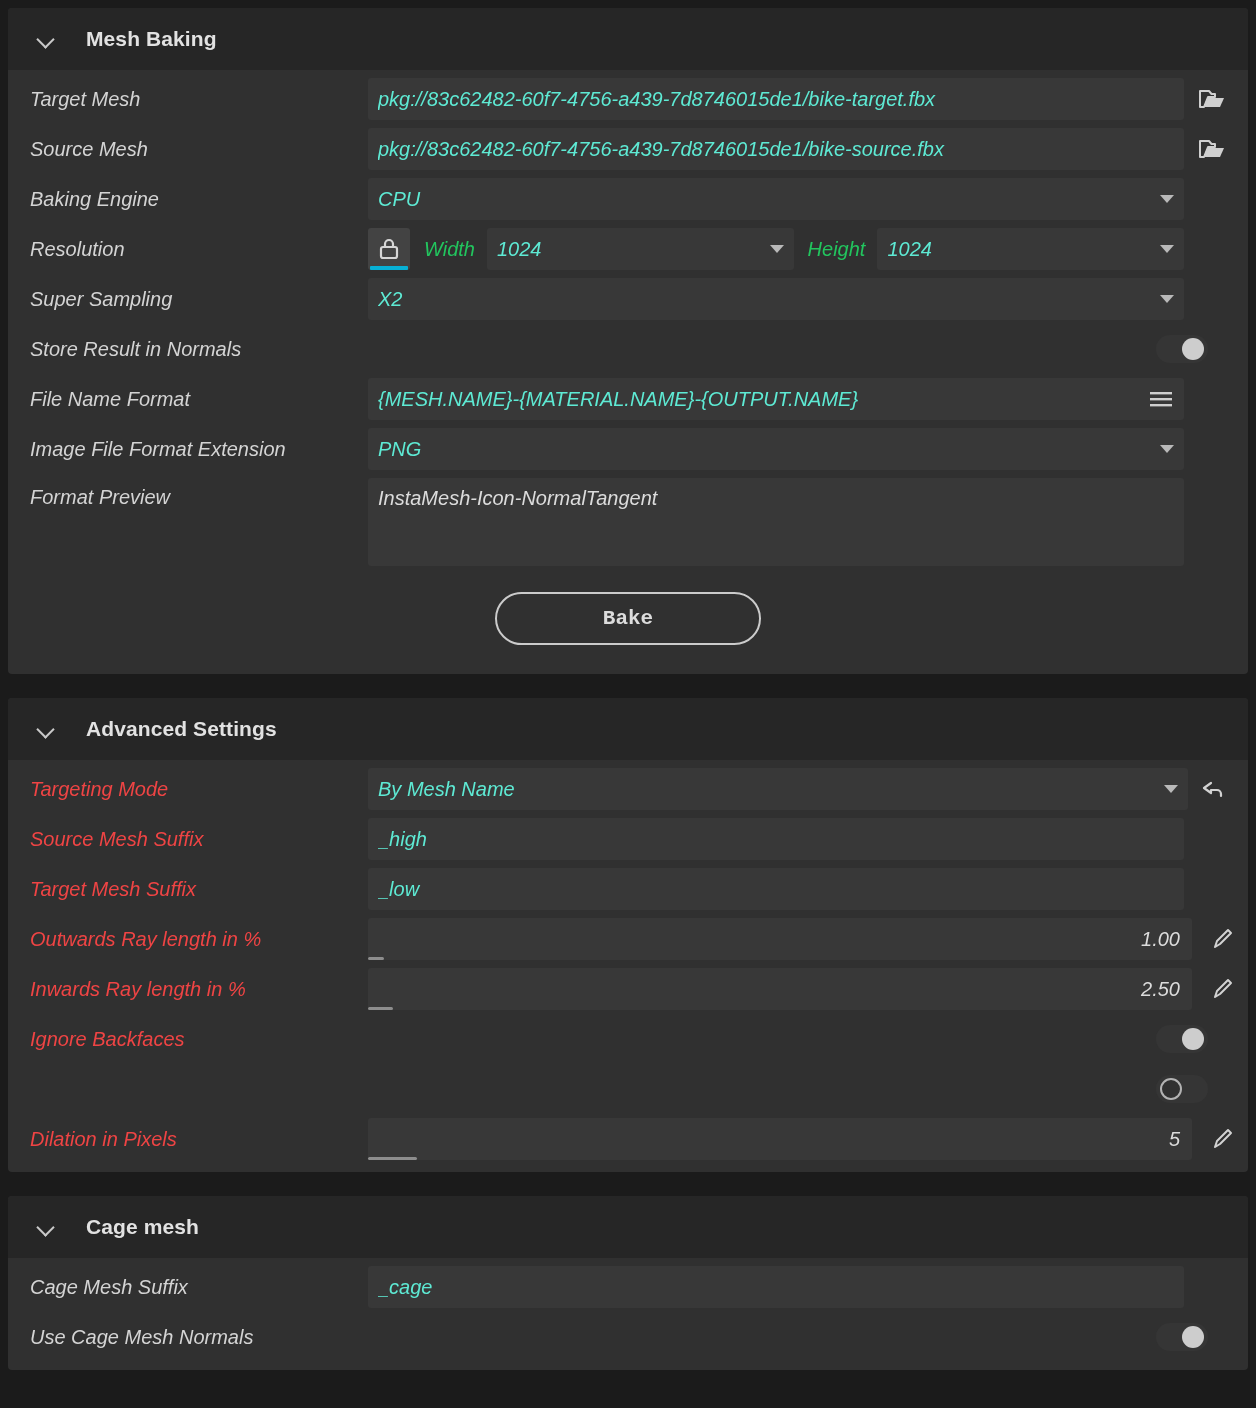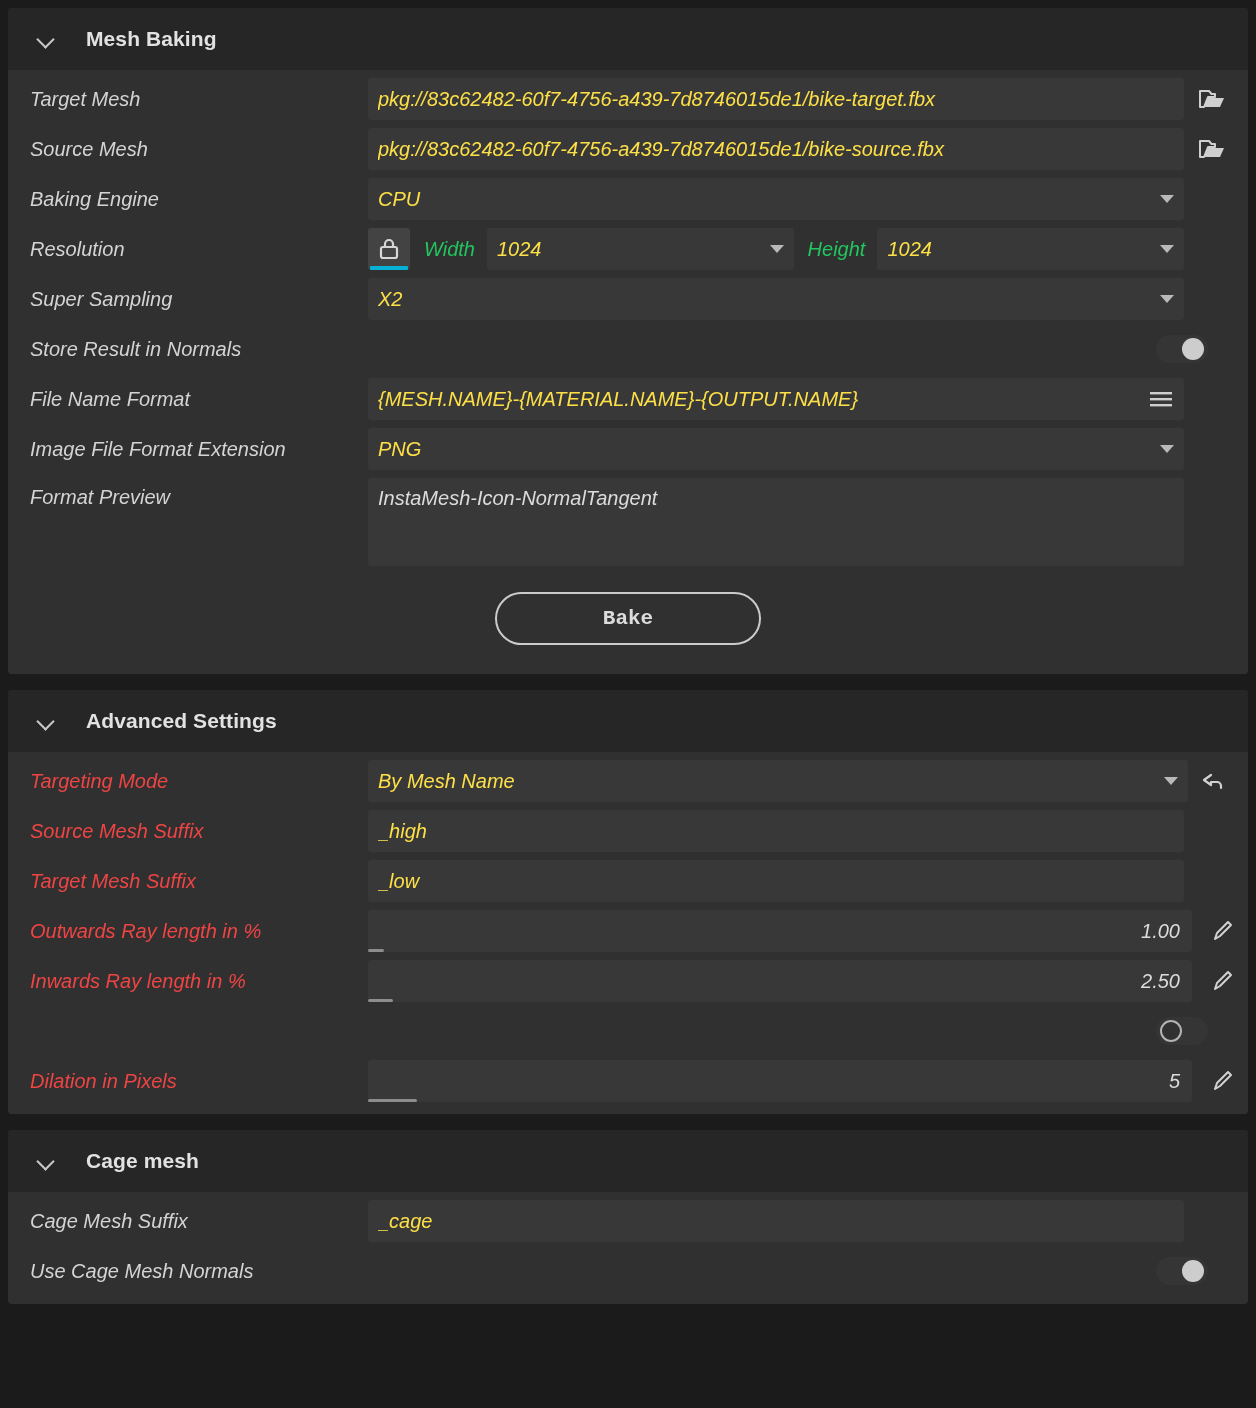--- a/index.html
+++ b/index.html
@@ -17,21 +17,21 @@
     width: 1256px;
     height: 1408px;
     background: #1b1b1b;
     padding: 8px 8px 0 8px;
   }
 
   
   .section {
     background: #303030;
     border-radius: 4px;
-    margin-bottom: 16px;
+    margin-bottom: 24px;
     overflow: hidden;
   }
 
   .section-header {
     height: 62px;
     background: #262626;
     display: flex;
     align-items: center;
     padding-left: 28px;
     gap: 30px;
@@ -91,21 +91,21 @@
   }
 
   
   .field {
     background: #383838;
     border-radius: 3px;
     height: 42px;
     display: flex;
     align-items: center;
     padding: 0 10px;
-    color: #fde047;
+    color: #5eead4;
     font-size: 20px;
     white-space: nowrap;
     overflow: hidden;
     position: relative;
     flex: 1;
     min-width: 0;
   }
 
   .field-text {
     flex: 1;
@@ -478,20 +478,30 @@
             <span>2.50</span>
           </div>
           <div class="pencil">
             <svg class="icon" width="26" height="26" viewBox="0 0 26 26" fill="none">
               <path d="M5 21l2-6L18 4l3 3L10 18l-5 3z" stroke="#d2d2d2" stroke-width="2" stroke-linejoin="round"></path>
             </svg>
           </div>
         </div>
       </div>
 
+      <div class="row">
+        <div class="label strong">Ignore Backfaces</div>
+        <div class="ctl">
+          <div class="toggle-wrap">
+            <div class="toggle on">
+              <span class="knob"></span>
+            </div>
+          </div>
+        </div>
+      </div>
 
       <div class="row">
         <div class="ctl">
           <div class="toggle-wrap">
             <div class="toggle off">
               <span class="knob"></span>
             </div>
           </div>
         </div>
       </div>

